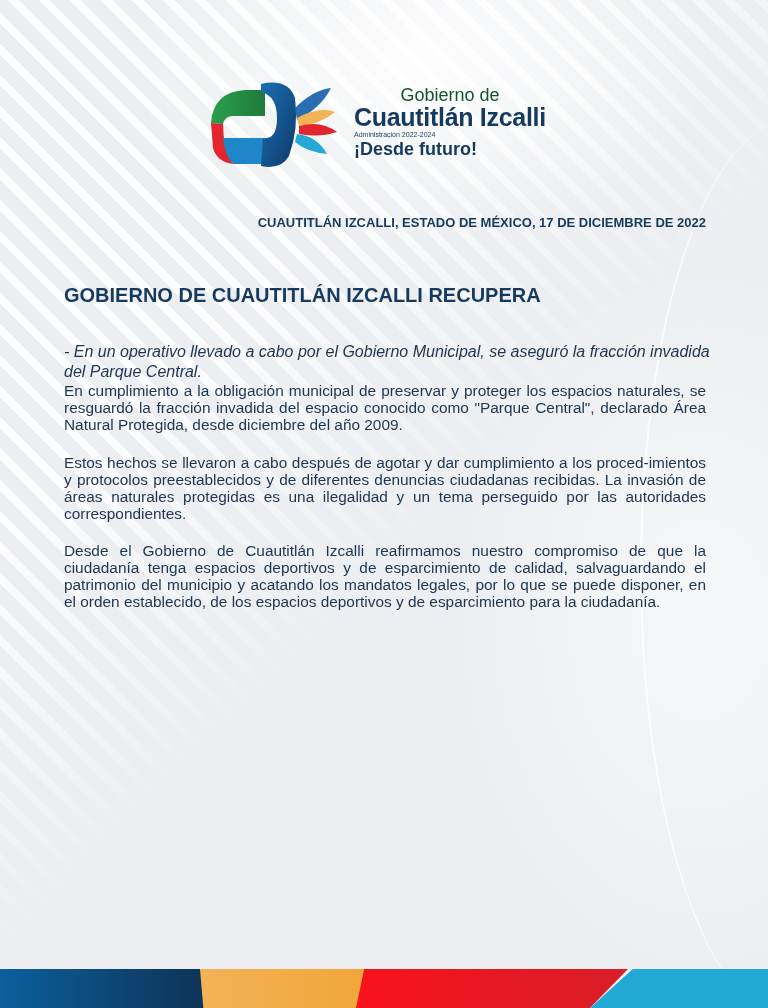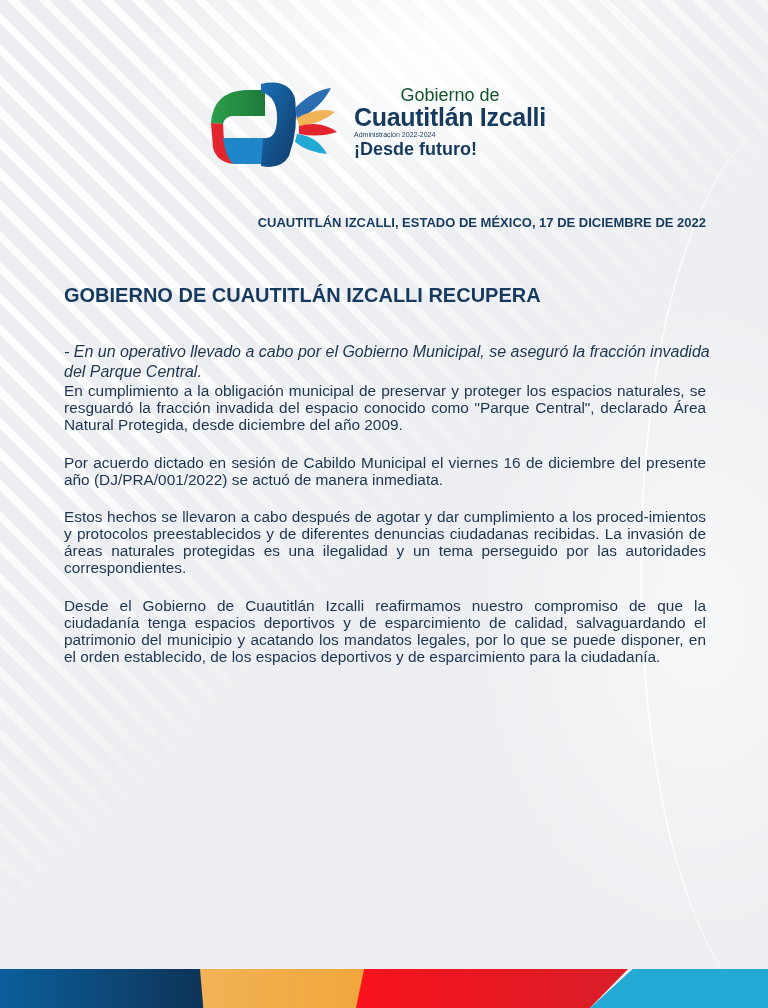--- a/index.html
+++ b/index.html
@@ -83,21 +83,20 @@
 </div>
 
 <div class="title">
   <div>GOBIERNO DE CUAUTITLÁN IZCALLI RECUPERA</div>
 </div>
 
 <div class="lead"> - En un operativo llevado a cabo por el Gobierno Municipal, se aseguró la fracción invadida del Parque Central.</div>
 
 <div class="body">
   <p>En cumplimiento a la obligación municipal de preservar y proteger los espacios naturales, se resguardó la fracción invadida del espacio conocido como "Parque Central", declarado Área Natural Protegida, desde diciembre del año 2009.</p>
-  <p>Por acuerdo dictado en sesión de Cabildo Municipal el viernes 16 de diciembre del presente año (DJ/PRA/001/2022) se actuó de manera inmediata.</p>
   <p>Estos hechos se llevaron a cabo después de agotar y dar cumplimiento a los proced-imientos y protocolos preestablecidos y de diferentes denuncias ciudadanas recibidas. La invasión de áreas naturales protegidas es una ilegalidad y un tema perseguido por las autoridades correspondientes.</p>
   <p>Desde el Gobierno de Cuautitlán Izcalli reafirmamos nuestro compromiso de que la ciudadanía tenga espacios deportivos y de esparcimiento de calidad, salvaguardando el patrimonio del municipio y acatando los mandatos legales, por lo que se puede disponer, en el orden establecido, de los espacios deportivos y de esparcimiento para la ciudadanía.</p>
 </div>
 
 <div class="footer">
   <div class="f-blue"></div>
   <div class="f-orange"></div>
   <div class="f-red"></div>
   <div class="f-cyan"></div>
 </div>

